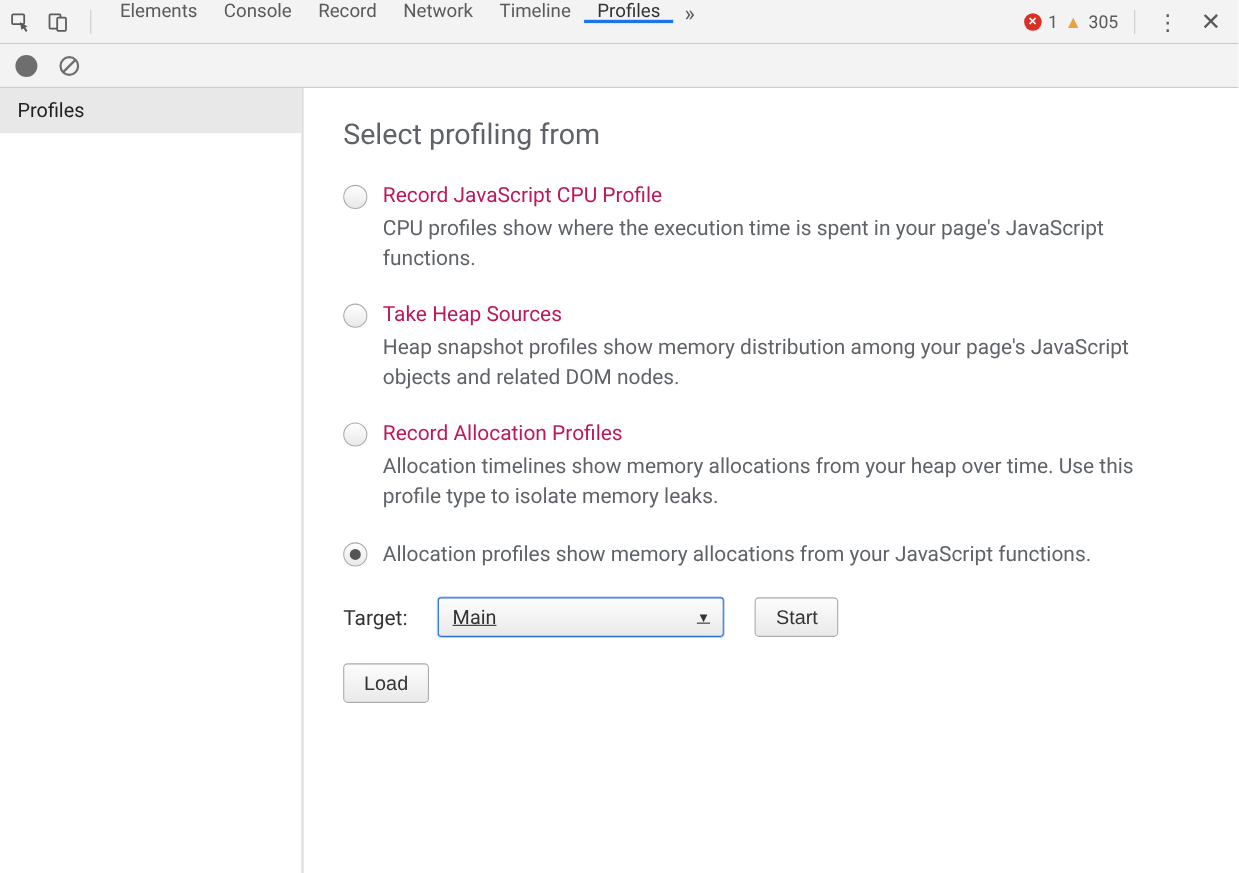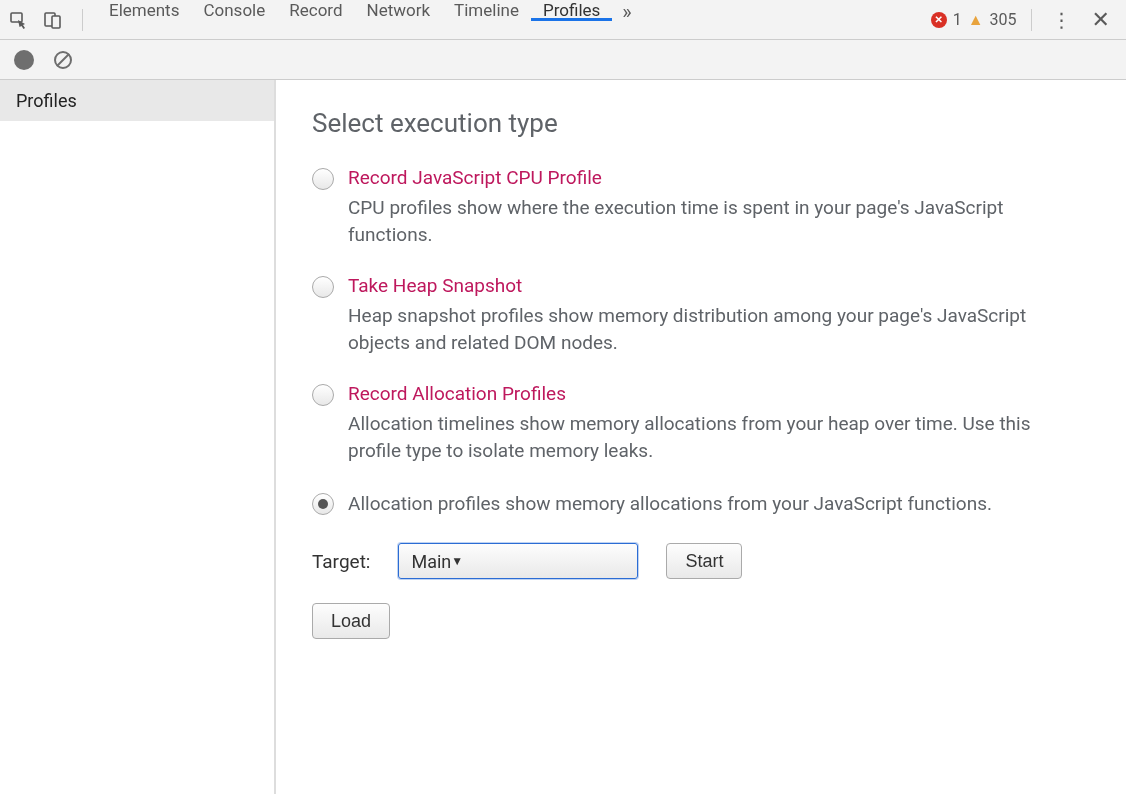--- a/index.html
+++ b/index.html
@@ -71,25 +71,26 @@
       content:""; position:absolute; top:50%; left:50%; width:10px; height:10px;
       background:#555; border-radius:50%; transform:translate(-50%,-50%);
     }
     .option-body { flex:1; }
     .option-title { font-size:19px; color:#be185d; margin-bottom:6px; }
     .option-desc { font-size:19px; color:#5f6368; line-height:1.4; max-width: 720px; }
 
     .target-row { display:flex; align-items:center; gap: 28px; margin-top: 8px; }
     .target-label { font-size:19px; color:#333; }
     .select {
-      display:flex; align-items:center; 
-      width: 240px; height:36px; padding: 0 12px;
+      display:flex; align-items:center; justify-content:space-between;
+      width: 260px; height:36px; padding: 0 12px;
       background: linear-gradient(#fdfdfd, #e9e9e9);
       border:1px solid #2b6cd4; border-radius:3px; font-size:18px; color:#333; cursor:pointer;
       box-shadow: 0 0 0 1px rgba(43,108,212,.3);
+      text-decoration: underline;
     }
     .select .caret { font-size:12px; color:#333; }
     .btn {
       height:36px; padding: 0 18px;
       background: linear-gradient(#fdfdfd, #e9e9e9);
       border:1px solid #aaa; border-radius:4px; font-size:18px; color:#333; cursor:pointer;
       display:flex; align-items:center;
     }
     .load-row { margin-top: 24px; }
   </style>
@@ -140,34 +141,34 @@
       <line x1="4" y1="16" x2="16" y2="4"></line>
     </svg>
   </span>
 </div>
 
 <div class="split">
   <div class="sidebar">
     <div class="sidebar-item">Profiles</div>
   </div>
   <div class="main">
-    <h1 class="page-title">Select execution type</h1>
+    <h1 class="page-title">Select profiling from</h1>
 
     <div class="option">
       <span class="radio"></span>
       <div class="option-body">
         <div class="option-title">Record JavaScript CPU Profile</div>
         <div class="option-desc">CPU profiles show where the execution time is spent in your page's JavaScript functions.</div>
       </div>
     </div>
 
     <div class="option">
       <span class="radio"></span>
       <div class="option-body">
-        <div class="option-title">Take Heap Snapshot</div>
+        <div class="option-title">Take Heap Sources</div>
         <div class="option-desc">Heap snapshot profiles show memory distribution among your page's JavaScript objects and related DOM nodes.</div>
       </div>
     </div>
 
     <div class="option">
       <span class="radio"></span>
       <div class="option-body">
         <div class="option-title">Record Allocation Profiles</div>
         <div class="option-desc">Allocation timelines show memory allocations from your heap over time. Use this profile type to isolate memory leaks.</div>
       </div>

